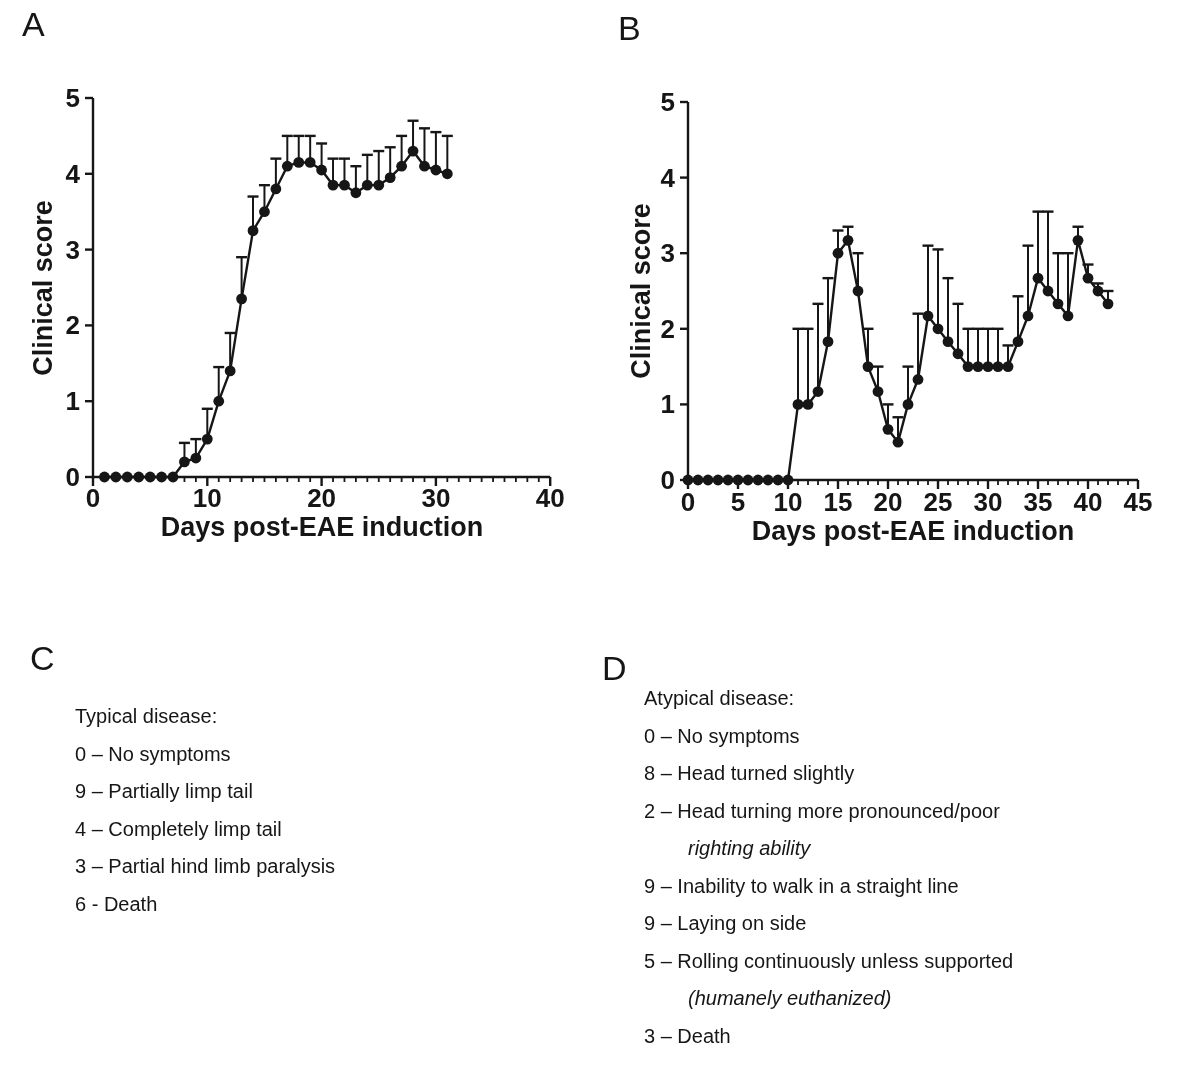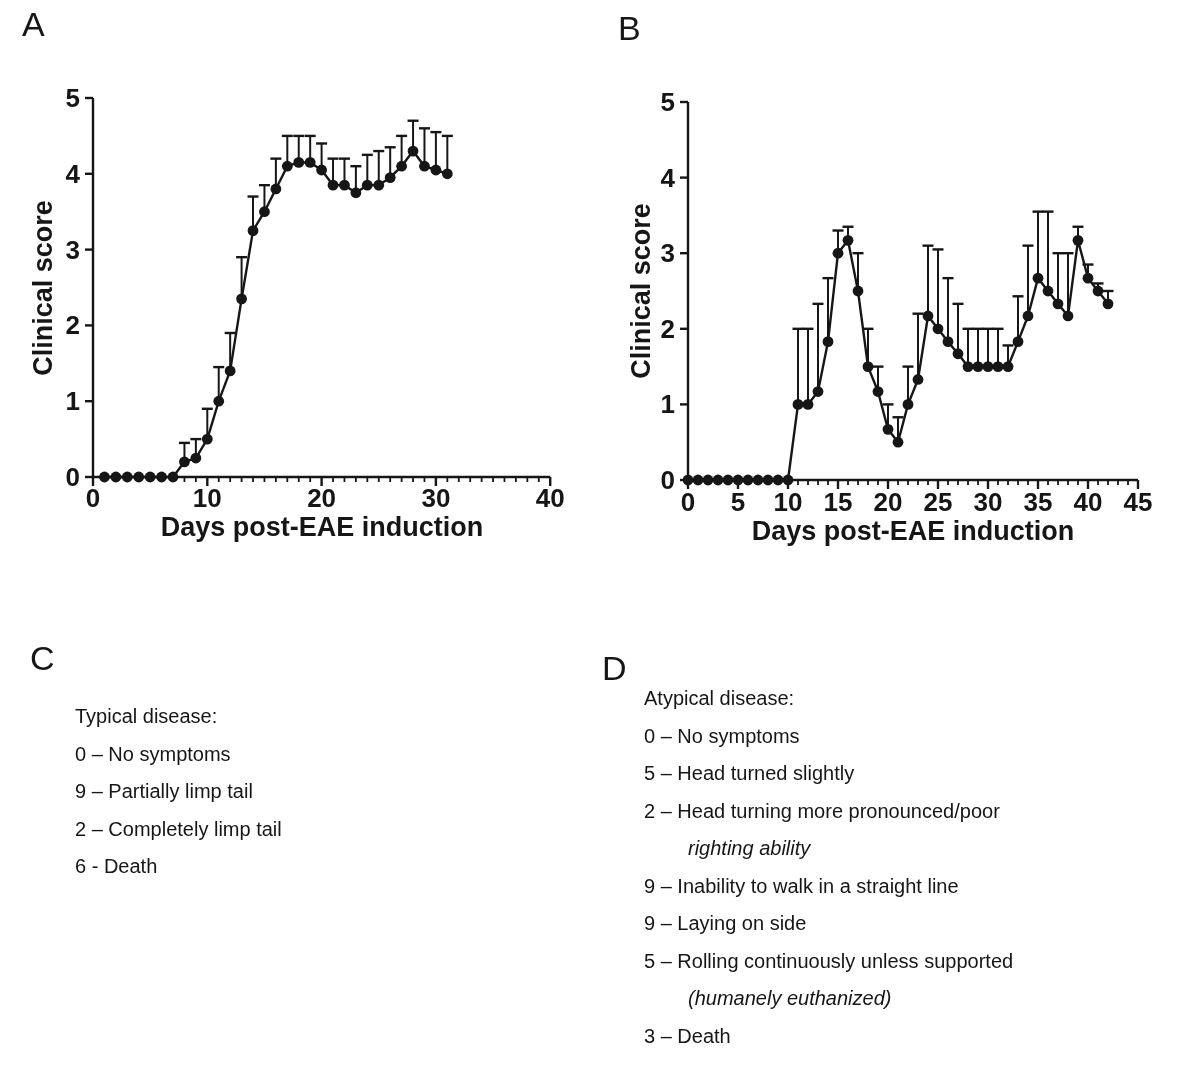--- a/index.html
+++ b/index.html
@@ -375,28 +375,29 @@
         <circle cx="1088" cy="278.148" r="5.4" fill="#161616"></circle>
         <circle cx="1098" cy="291" r="5.4" fill="#161616"></circle>
         <circle cx="1108" cy="303.852" r="5.4" fill="#161616"></circle>
       </g>
   </svg>
 
   <div class="textblock" id="block-c" style="left:75px; top:698px;">
       <div class="scale-line">Typical disease:</div>
       <div class="scale-line">0 – No symptoms</div>
       <div class="scale-line">9 – Partially limp tail</div>
-      <div class="scale-line">2 – Completely limp tail</div>
+      <div class="scale-line">4 – Completely limp tail</div>
+      <div class="scale-line">3 – Partial hind limb paralysis</div>
       <div class="scale-line">6 - Death</div>
     </div>
 
   <div class="textblock" id="block-d" style="left:644px; top:680px;">
       <div class="scale-line">Atypical disease:</div>
       <div class="scale-line">0 – No symptoms</div>
-      <div class="scale-line">5 – Head turned slightly</div>
+      <div class="scale-line">8 – Head turned slightly</div>
       <div class="scale-line">2 – Head turning more pronounced/poor</div>
       <div class="scale-line indent">righting ability</div>
       <div class="scale-line">9 – Inability to walk in a straight line</div>
       <div class="scale-line">9 – Laying on side</div>
       <div class="scale-line">5 – Rolling continuously unless supported</div>
       <div class="scale-line indent">(humanely euthanized)</div>
       <div class="scale-line">3 – Death</div>
     </div>
 
 </div>

